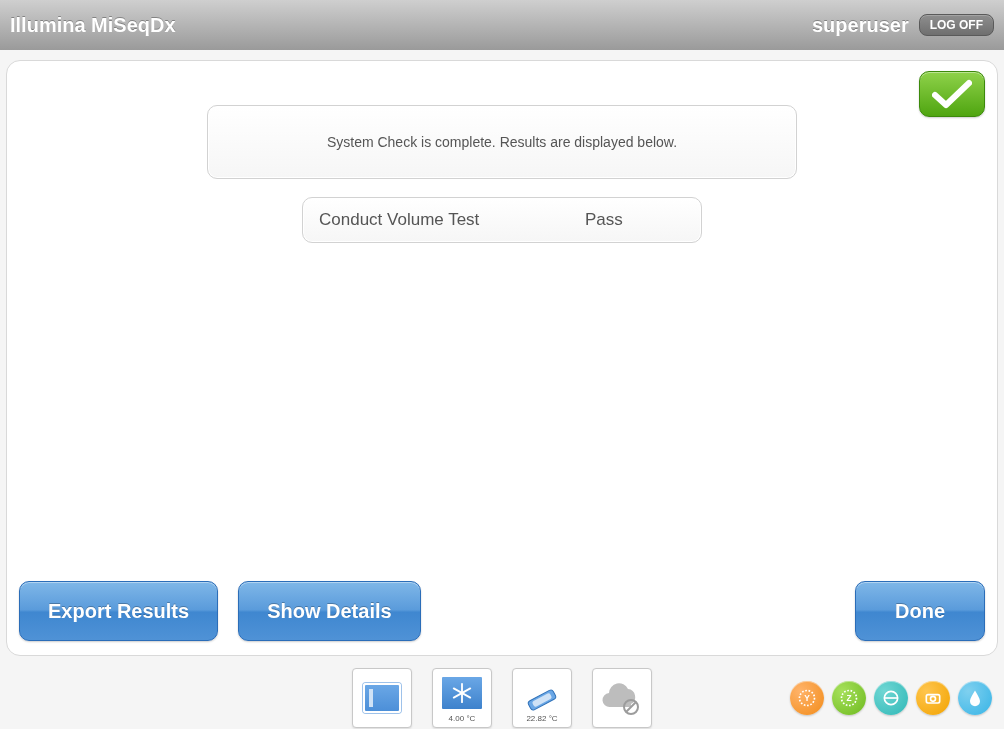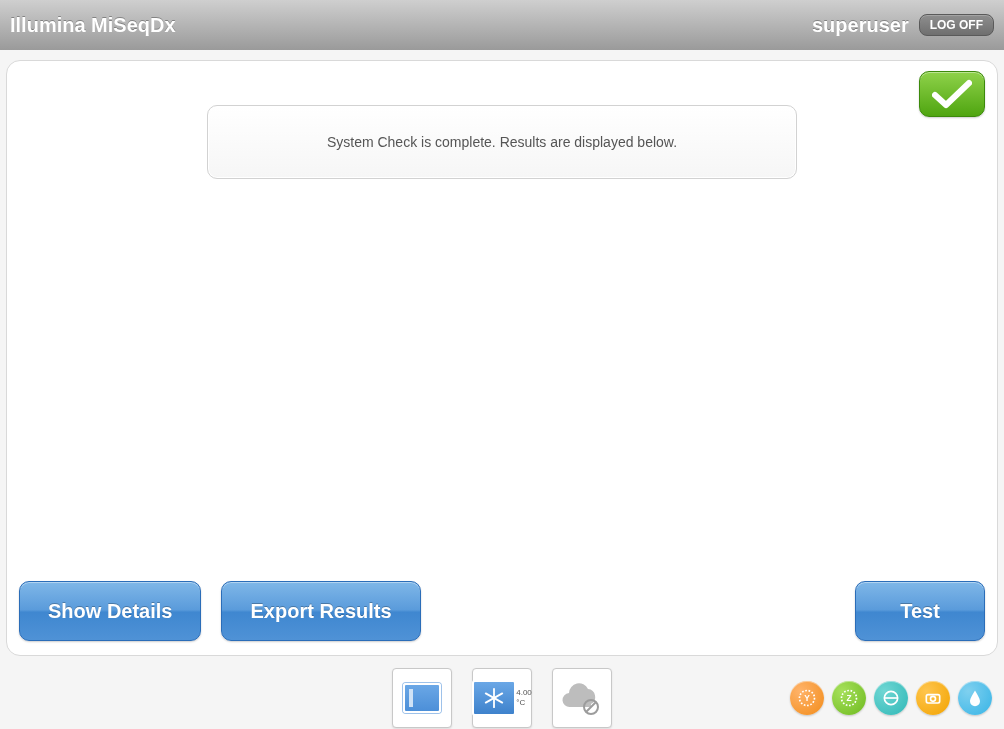--- a/index.html
+++ b/index.html
@@ -136,21 +136,21 @@
     display: flex;
     gap: 20px;
   }
   .sensor-tile {
     width: 60px;
     height: 60px;
     border: 1px solid #c8c8c8;
     border-radius: 4px;
     background: #fff;
     display: flex;
-    flex-direction: row;
+    flex-direction: column;
     align-items: center;
     justify-content: center;
     box-shadow: 0 1px 2px rgba(0,0,0,0.1);
     cursor: pointer;
     padding: 3px;
   }
   .sensor-icon {
     flex: 1;
     width: 100%;
     display: flex;
@@ -206,26 +206,30 @@
   <div class="main-panel">
 
     <div class="status-badge">
       <svg viewBox="0 0 40 32">
         <path d="M3 17 L14 27 L37 5" stroke="#fff" stroke-width="6" fill="none" stroke-linecap="round" stroke-linejoin="round"></path>
       </svg>
     </div>
 
     <div class="message-box">System Check is complete. Results are displayed below.</div>
 
+    <div class="result-row">
+      <div class="rname">Conduct Volume Test</div>
+      <div class="rstatus">Pass</div>
+    </div>
 
     <div class="btn-row">
+      <button class="btn">Export Results</button>
       <button class="btn">Show Details</button>
-      <button class="btn">Export Results</button>
       <div class="spacer"></div>
-      <button class="btn">Test</button>
+      <button class="btn">Done</button>
     </div>
 
   </div>
 </div>
 
 <div class="footer">
   <div class="footer-center">
 
     <div class="sensor-tile">
       <div class="sensor-icon">
@@ -242,20 +246,29 @@
                 <line x1="12" y1="2" x2="12" y2="22"></line>
                 <line x1="3" y1="7" x2="21" y2="17"></line>
                 <line x1="3" y1="17" x2="21" y2="7"></line>
               </g>
             </svg>
         </div>
       </div>
       <div class="sensor-label">4.00 °C</div>
     </div>
 
+    <div class="sensor-tile">
+      <div class="sensor-icon fctemp-ic">
+        <svg viewBox="0 0 40 40">
+          <rect x="6" y="22" width="28" height="10" rx="3" fill="#6aa7e6" stroke="#2f71b8" transform="rotate(-28 20 27)"></rect>
+          <rect x="10" y="24" width="20" height="6" rx="2" fill="#cfe2f6" transform="rotate(-28 20 27)"></rect>
+        </svg>
+      </div>
+      <div class="sensor-label">22.82 °C</div>
+    </div>
 
     <div class="sensor-tile">
       <div class="sensor-icon cloud-ic">
         <svg viewBox="0 0 42 36">
           <path d="M30 24 a8 8 0 0 0 -3 -15 a10 10 0 0 0 -19 4 a7 7 0 0 0 1 14 h21" fill="#bdbdbd"></path>
           <circle cx="30" cy="27" r="7" fill="none" stroke="#9c9c9c" stroke-width="2"></circle>
           <line x1="25" y1="32" x2="35" y2="22" stroke="#9c9c9c" stroke-width="2"></line>
         </svg>
       </div>
       <div class="sensor-label"></div>

